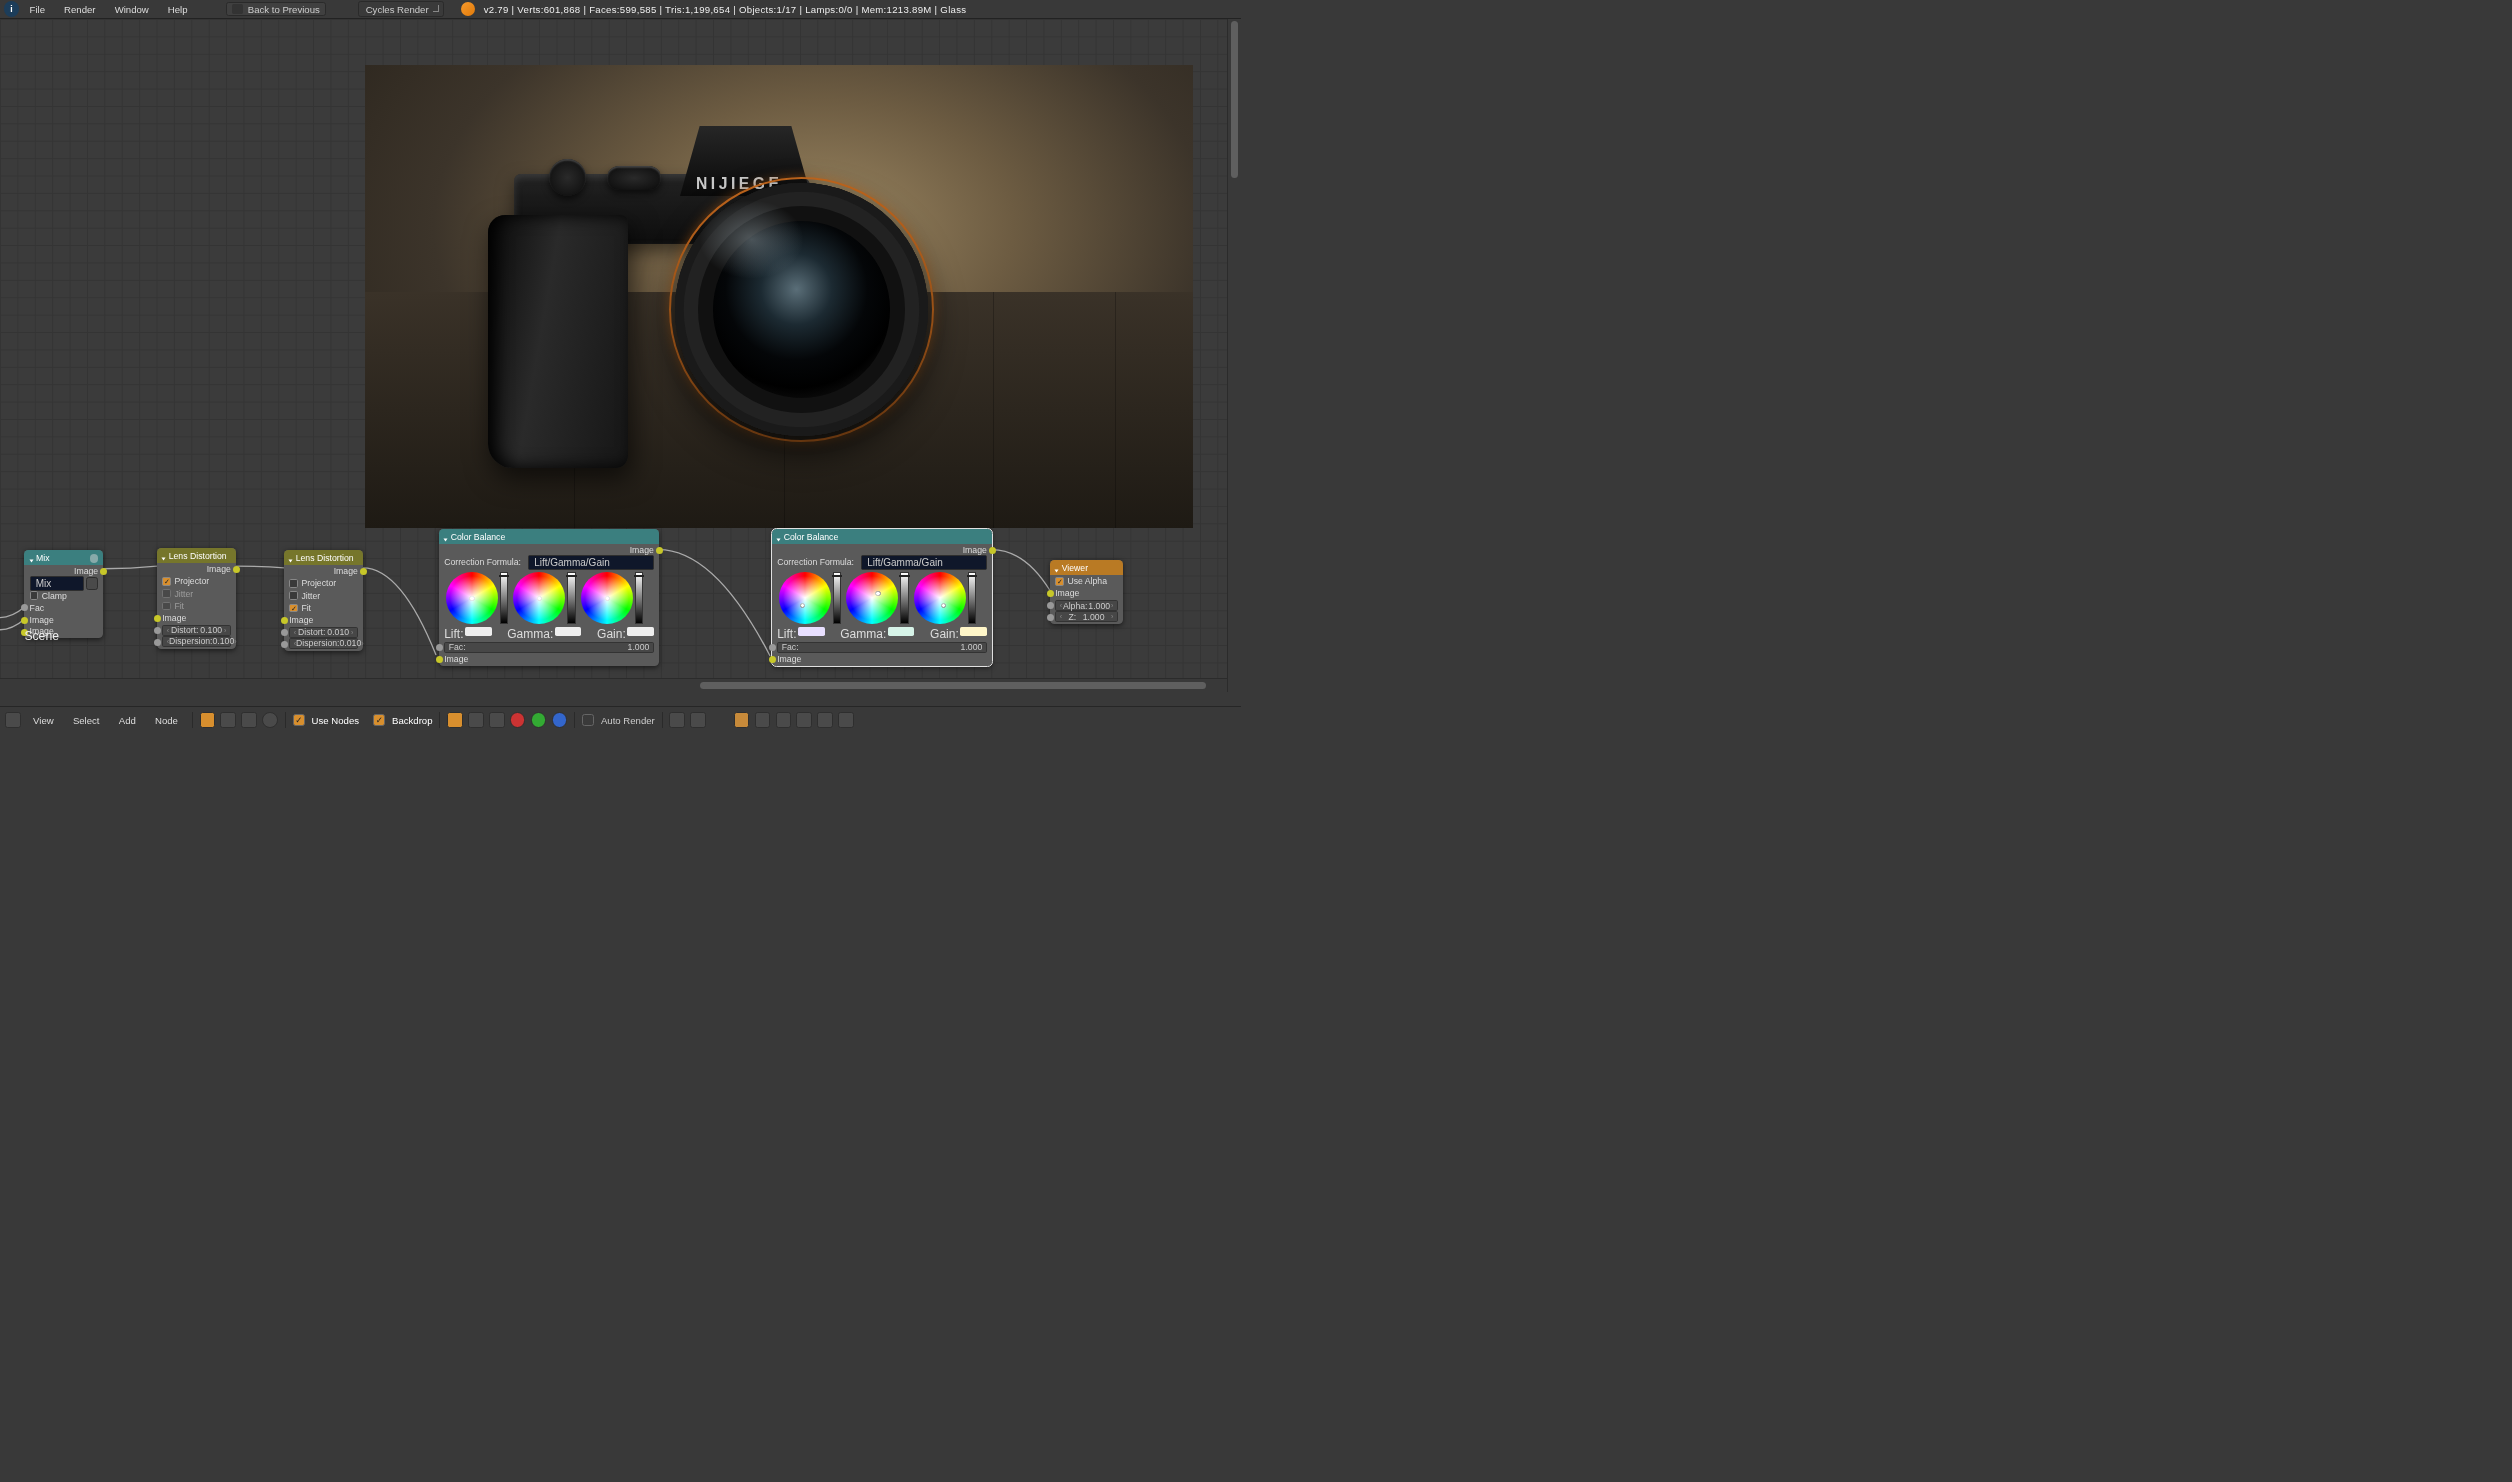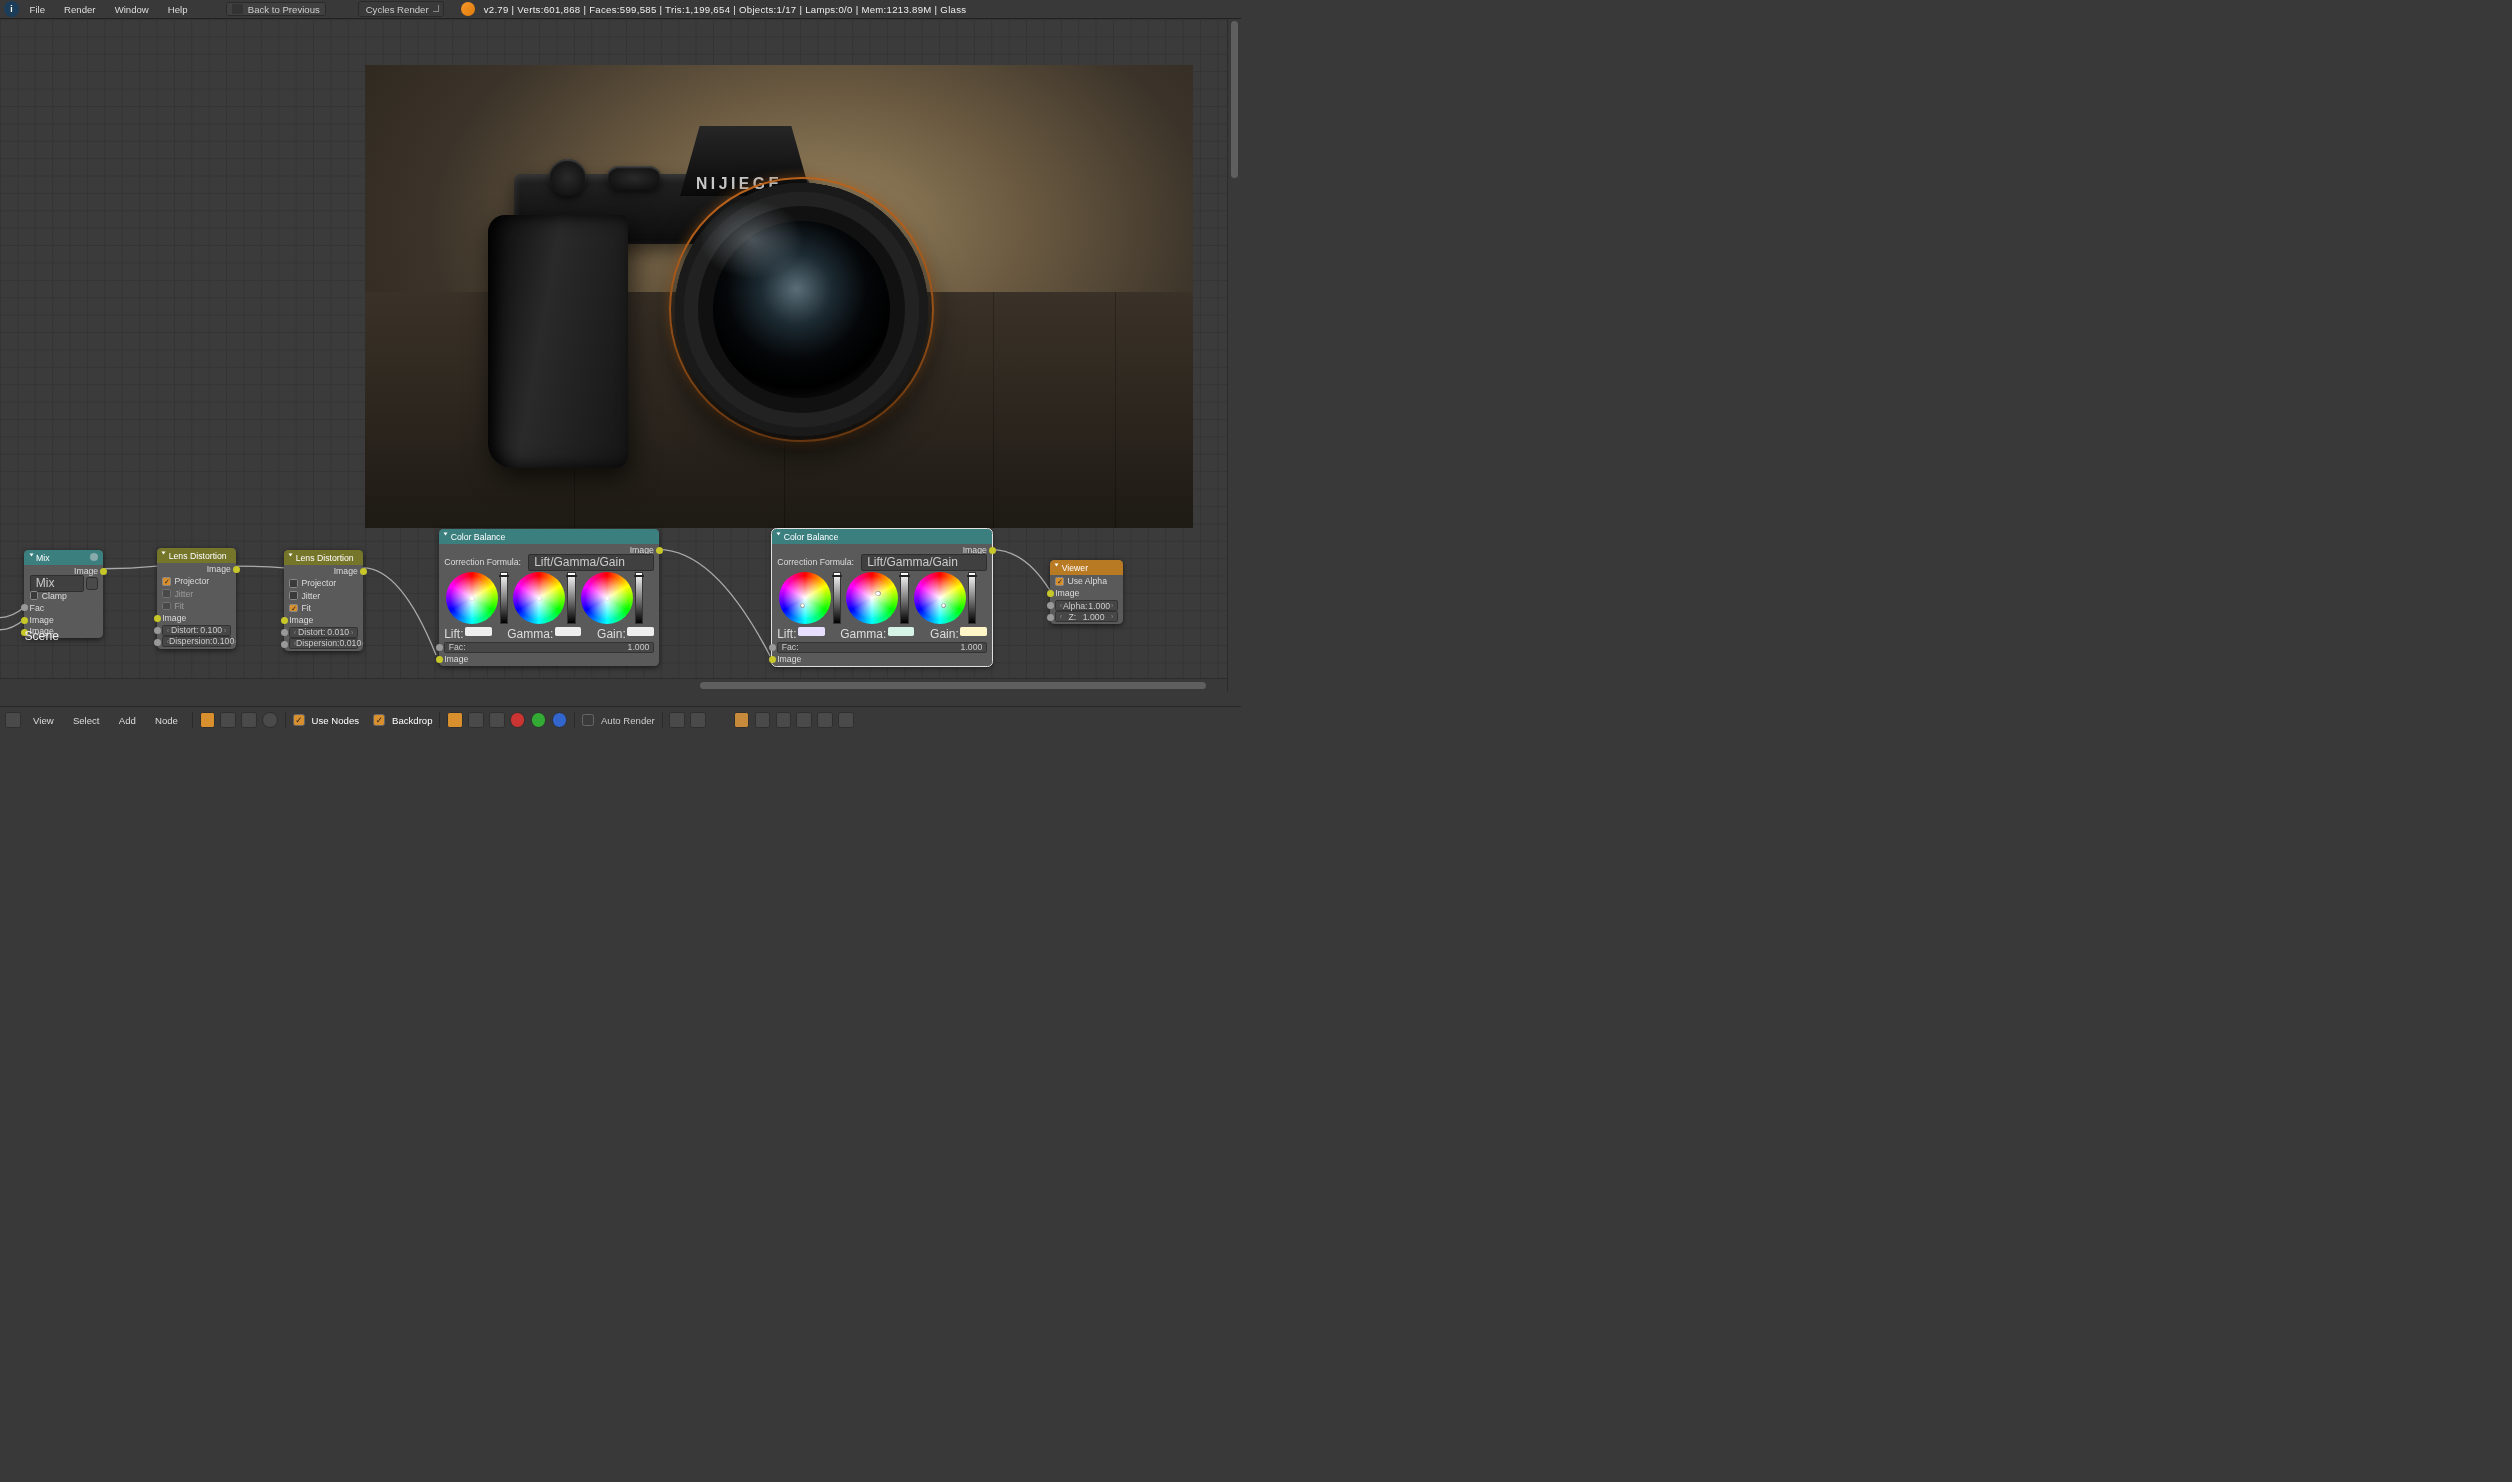--- a/index.html
+++ b/index.html
@@ -28,21 +28,21 @@
 .cam-top{position:absolute;left:26px;top:48px;width:297px;height:70px;background:linear-gradient(#222,#0e0e0e);border-radius:7px 15.7px 3.5px 3.5px;box-shadow:inset 0 3.5px 7px #3a3a3a,0 7px 17.4px rgba(0,0,0,.5)}
 .cam-prism{position:absolute;left:192px;top:0;width:131px;height:70px;background:linear-gradient(#262626,#0a0a0a);clip-path:polygon(15% 0,85% 0,100% 100%,0 100%);box-shadow:0 5.2px 12.2px rgba(0,0,0,.5)}
 .cam-brand{position:absolute;left:208px;top:49px;font-size:15.7px;letter-spacing:3.5px;color:#c9c9c9;font-weight:700}
 .cam-dial{position:absolute;border-radius:50%;background:radial-gradient(#2a2a2a,#0a0a0a);box-shadow:0 3.5px 7px rgba(0,0,0,.6),inset 0 1.7px 1.7px #444}
 .cam-lens{position:absolute;left:310px;top:118px;width:253px;height:253px;border-radius:50%;background:radial-gradient(circle at 48% 42%,#5a6e78 0%,#1c2a32 18%,#040608 36%,#000 50%,#121212 62%,#202020 72%,#161616 100%);box-shadow:0 15.7px 35px rgba(0,0,0,.7),inset 0 0 0 8.7px #1a1a1a,inset 0 0 0 23px #222,inset 0 0 0 38px #111}
 .cam-lens:before{content:"";position:absolute;left:24.4px;top:17.4px;width:105px;height:79px;border-radius:50%;background:radial-gradient(rgba(200,220,230,.35),transparent 70%)}
 .cam-ring{position:absolute;border-radius:50%;border:2.6px solid #c86a1e;left:304px;top:112px;width:265px;height:265px;box-shadow:0 0 10.5px rgba(200,110,30,.5)}
 .scene-label{position:absolute;left:24.4px;bottom:49px;font-size:12.2px;color:#eee}
 .node{position:absolute;background:#5a5a5a;border-radius:4.4px;box-shadow:0 1.7px 5.2px rgba(0,0,0,.5);font-size:8.7px;color:#ddd}
 .node.selected{outline:0.9px solid #e0e0e0}
-.node-hdr{padding:2.6px 5.2px;border-radius:4.4px 4.4px 0 0;color:#fff;display:flex;align-items:flex-start;gap:3.5px;font-size:8.7px}
+.node-hdr{padding:2.6px 5.2px;border-radius:4.4px 4.4px 0 0;color:#fff;display:flex;align-items:flex-end;gap:3.5px;font-size:8.7px}
 .node-hdr .tri{width:0;height:0;border-left:3.5px solid #fff;border-top:2.6px solid transparent;border-bottom:2.6px solid transparent;transform:rotate(90deg)}
 .hdr-teal{background:#3b7f7f}.hdr-olive{background:#76762b}.hdr-orange{background:#b97a24}
 .row{display:flex;align-items:center;padding:1.3px 5.2px;position:relative;height:12.2px}
 .row.out{justify-content:flex-end}
 .socket{width:7px;height:7px;border-radius:3.5px;position:absolute;top:2.6px}
 .sk-l{left:-3.5px}.sk-r{right:-3.5px}
 .sk-yellow{background:#c7c729}.sk-grey{background:#999}
 .chk{width:8.7px;height:8.7px;border:0.9px solid #888;border-radius:1.7px;margin-right:3.5px;background:#3a3a3a}
 .chk.on{background:#d88f2e}
 .chk.on:after{content:"✓";color:#222;font-size:7px;position:relative;top:-1.7px;left:0.9px}
@@ -59,21 +59,21 @@
 .fac-row{padding:1.7px 5.2px}
 .botbar{position:absolute;left:0;right:0;bottom:0;height:27px;background:#393939;border-top:0.9px solid #262626;display:flex;align-items:center;padding:0 5.2px;gap:5.2px}
 .bb-btn{padding:2.6px 7px;cursor:pointer;color:#ddd}
 .bb-icon{width:15.7px;height:15.7px;background:#4a4a4a;border:0.9px solid #2e2e2e;border-radius:2.6px;cursor:pointer}
 .bb-chk{width:12.2px;height:12.2px;border:0.9px solid #666;border-radius:2.6px;background:#3a3a3a;margin-right:1.7px}
 .bb-chk.on{background:#d88f2e}
 .bb-chk.on:after{content:"✓";color:#222;font-size:8.7px;position:relative;top:-0.9px;left:1.7px}
 .sep{width:0.9px;height:15.7px;background:#2a2a2a;margin:0 1.7px}
 .wire{position:absolute;pointer-events:none}
 .color-swatch{width:31px;height:8.7px;border-radius:1.7px;margin-left:1.7px}
-.dropdown{background:#404040;border:0.9px solid #2e2e2e;border-radius:1.7px;padding:0.9px 5.2px;color:#ccc;font-size:12px}
+.dropdown{background:#0f172a;border:0.9px solid #2e2e2e;border-radius:1.7px;padding:0.9px 5.2px;color:#ccc;font-size:10px}
 </style>
 </head>
 <body>
 
 <div class="topbar">
   <div class="tb-icon">i</div>
   <div class="tb-menu">File</div>
   <div class="tb-menu">Render</div>
   <div class="tb-menu">Window</div>
   <div class="tb-menu">Help</div>

